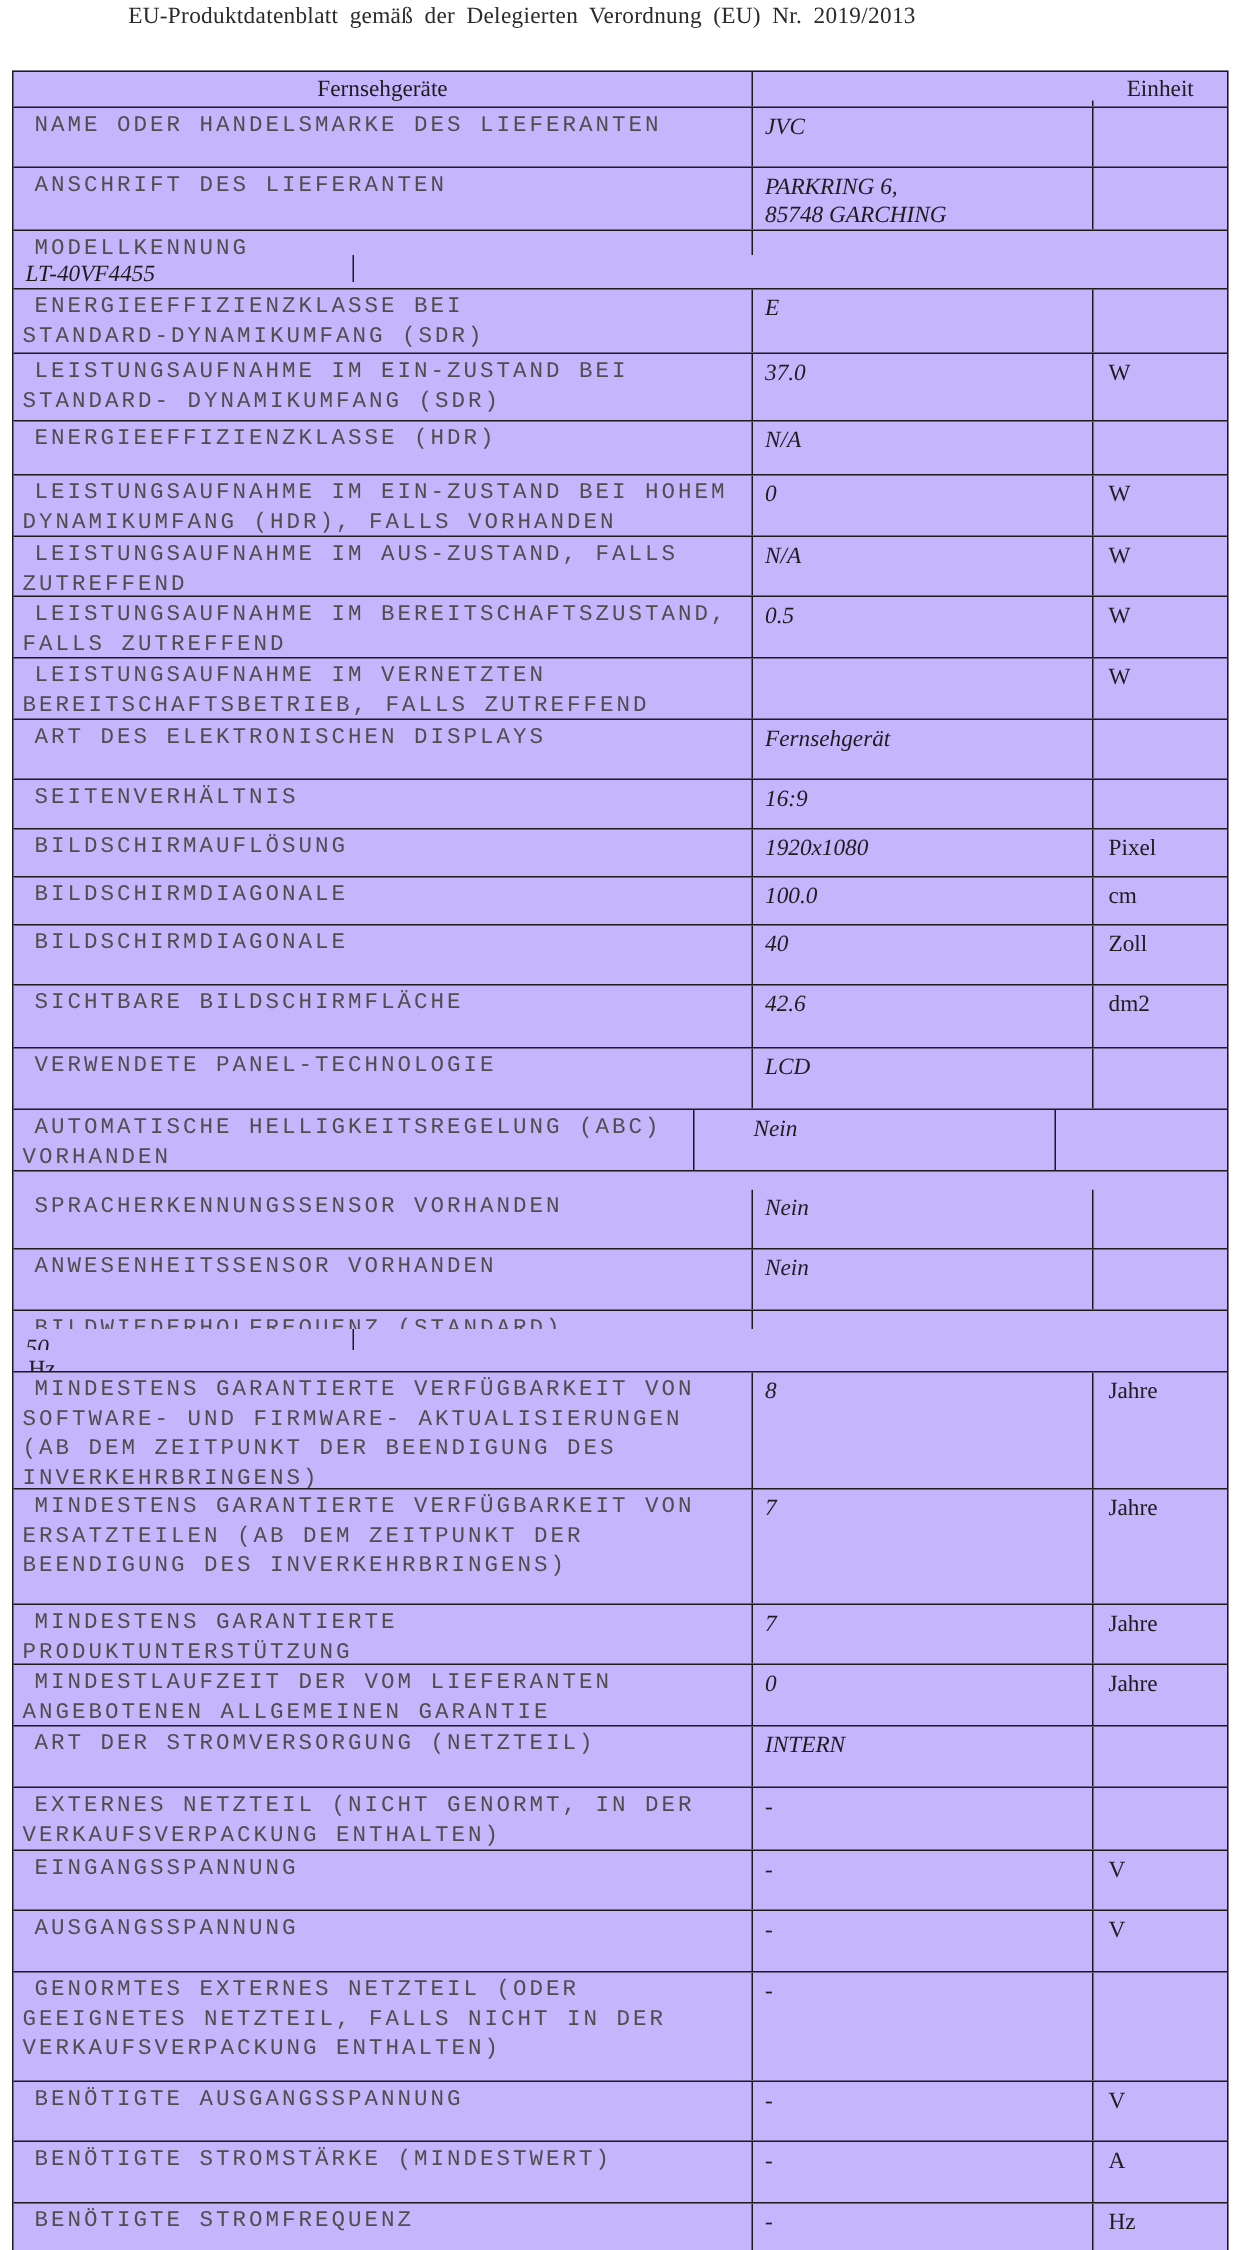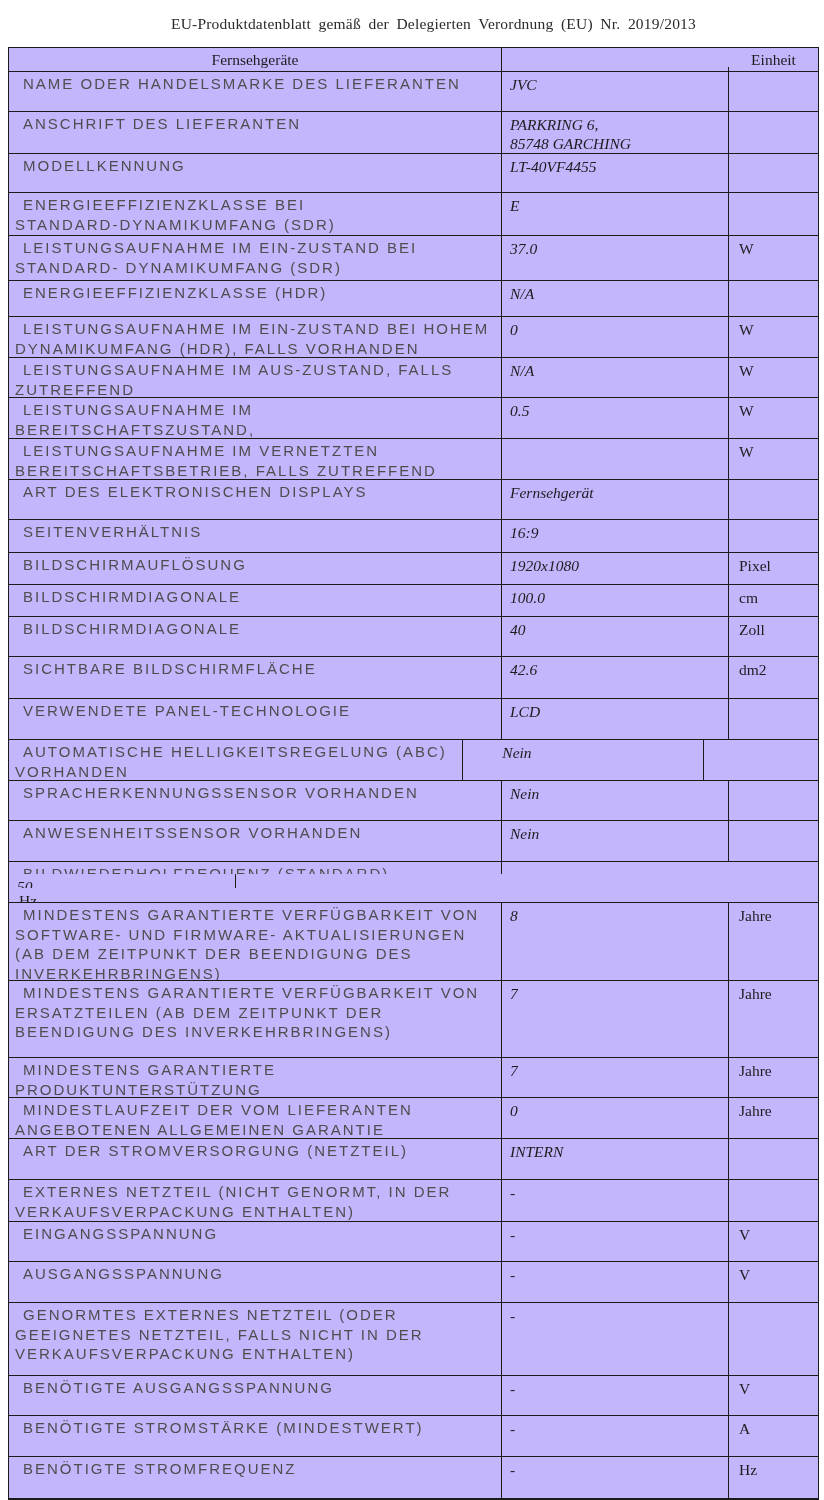--- a/index.html
+++ b/index.html
@@ -5,22 +5,22 @@
   * { box-sizing: border-box; }
   html, body {
     margin: 0; padding: 0;
     width: 824px; height: 1500px;
     background: #ffffff;
     font-family: "Liberation Serif", serif;
   }
   .doc { position: relative; width: 824px; height: 1500px; overflow: hidden; }
 
   .doc-title {
-    position: absolute; top: 15px; left: 0; width: 696px;
-    text-align: right;
+    position: absolute; top: 2px; left: 0; width: 696px;
+    text-align: center;
     font-size: 15.5px; color: #2a2a2a;
     word-spacing: 3.5px; letter-spacing: 0.2px;
   }
 
   .spec-table {
     position: absolute; left: 8px; top: 47px;
     width: 811px;
     border: 1px solid #1b1b1b;
     border-bottom-width: 2px;
     background: #c4b5fd;
@@ -35,21 +35,21 @@
 
   .header-row { height: 24px; }
   .hcell {
     font-size: 15.5px; color: #1d1d1d; line-height: 23px;
     white-space: nowrap;
   }
   .hcell.center { text-align: center; }
   .hcell.left { padding-left: 8px; text-align: left; margin-top: 19px; }
 
   .label-cell {
-    font-family: Liberation Sans, sans-serif;
+    font-family: Liberation Mono, monospace;
     font-size: 15px; color: #4e4e4e;
     letter-spacing: 2px;
     line-height: 19.5px;
     padding: 2px 2px 0 6px;
     text-indent: 8px;
     white-space: pre-line;
   }
   .value-cell {
     font-size: 15.5px; color: #1d1d1d;
     line-height: 18.5px;
@@ -83,21 +83,21 @@
     <div class="c3 unit-cell"></div>
   </div>
 
   <div class="row" style="height: 42px;">
     <div class="c1 label-cell">ANSCHRIFT DES LIEFERANTEN</div>
     <div class="c2 value-cell">PARKRING 6,
 85748 GARCHING</div>
     <div class="c3 unit-cell"></div>
   </div>
 
-  <div class="row" style="height: 39px;">
+  <div class="row" style="height: 39px; flex-direction: column;">
     <div class="c1 label-cell">MODELLKENNUNG</div>
     <div class="c2 value-cell">LT-40VF4455</div>
     <div class="c3 unit-cell"></div>
   </div>
 
   <div class="row" style="height: 43px;">
     <div class="c1 label-cell">ENERGIEEFFIZIENZKLASSE BEI
 STANDARD-DYNAMIKUMFANG (SDR)</div>
     <div class="c2 value-cell">E</div>
     <div class="c3 unit-cell"></div>
@@ -125,21 +125,21 @@
 
   <div class="row" style="height: 40px; justify-content: center;">
     <div class="c1 label-cell">LEISTUNGSAUFNAHME IM AUS-ZUSTAND, FALLS
 ZUTREFFEND</div>
     <div class="c2 value-cell">N/A</div>
     <div class="c3 unit-cell">W</div>
   </div>
 
   <div class="row" style="height: 41px;">
     <div class="c1 label-cell">LEISTUNGSAUFNAHME IM BEREITSCHAFTSZUSTAND,
-FALLS MINDESTENS</div>
+FALLS ZUTREFFEND</div>
     <div class="c2 value-cell">0.5</div>
     <div class="c3 unit-cell">W</div>
   </div>
 
   <div class="row" style="height: 41px;">
     <div class="c1 label-cell">LEISTUNGSAUFNAHME IM VERNETZTEN
 BEREITSCHAFTSBETRIEB, FALLS ZUTREFFEND</div>
     <div class="c2 value-cell"></div>
     <div class="c3 unit-cell">W</div>
   </div>
@@ -186,21 +186,21 @@
     <div class="c3 unit-cell"></div>
   </div>
 
   <div class="row" style="height: 41px; gap: 31px;">
     <div class="c1 label-cell">AUTOMATISCHE HELLIGKEITSREGELUNG (ABC)
 VORHANDEN</div>
     <div class="c2 value-cell">Nein</div>
     <div class="c3 unit-cell"></div>
   </div>
 
-  <div class="row" style="height: 40px;">
+  <div class="row" style="height: 40px; margin-top: 12px;">
     <div class="c1 label-cell">SPRACHERKENNUNGSSENSOR VORHANDEN</div>
     <div class="c2 value-cell">Nein</div>
     <div class="c3 unit-cell"></div>
   </div>
 
   <div class="row" style="height: 41px;">
     <div class="c1 label-cell">ANWESENHEITSSENSOR VORHANDEN</div>
     <div class="c2 value-cell">Nein</div>
     <div class="c3 unit-cell"></div>
   </div>

